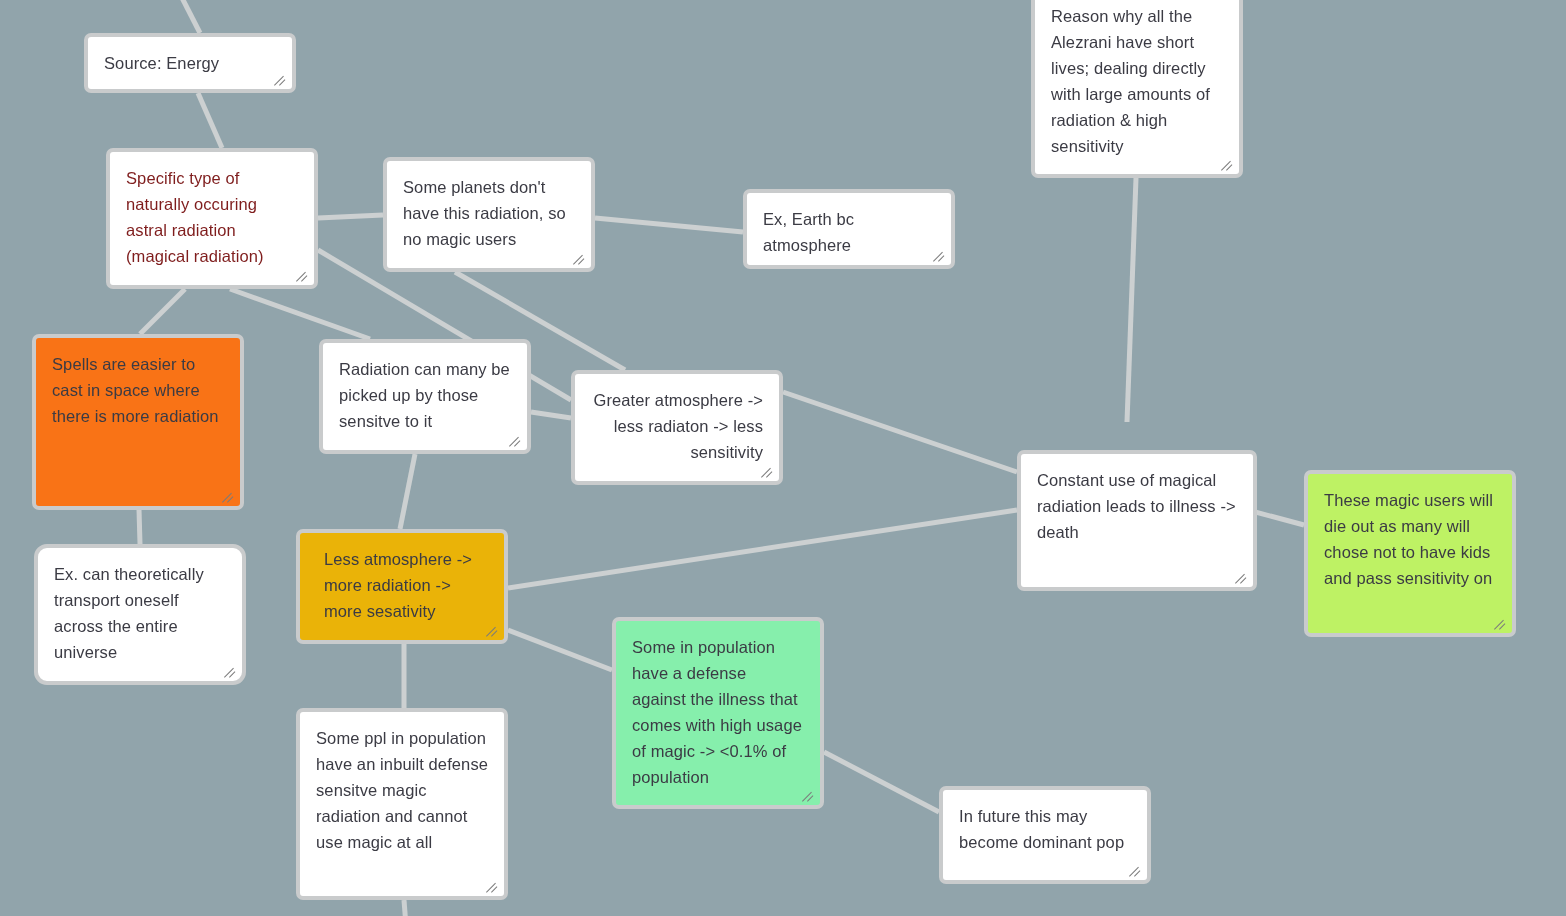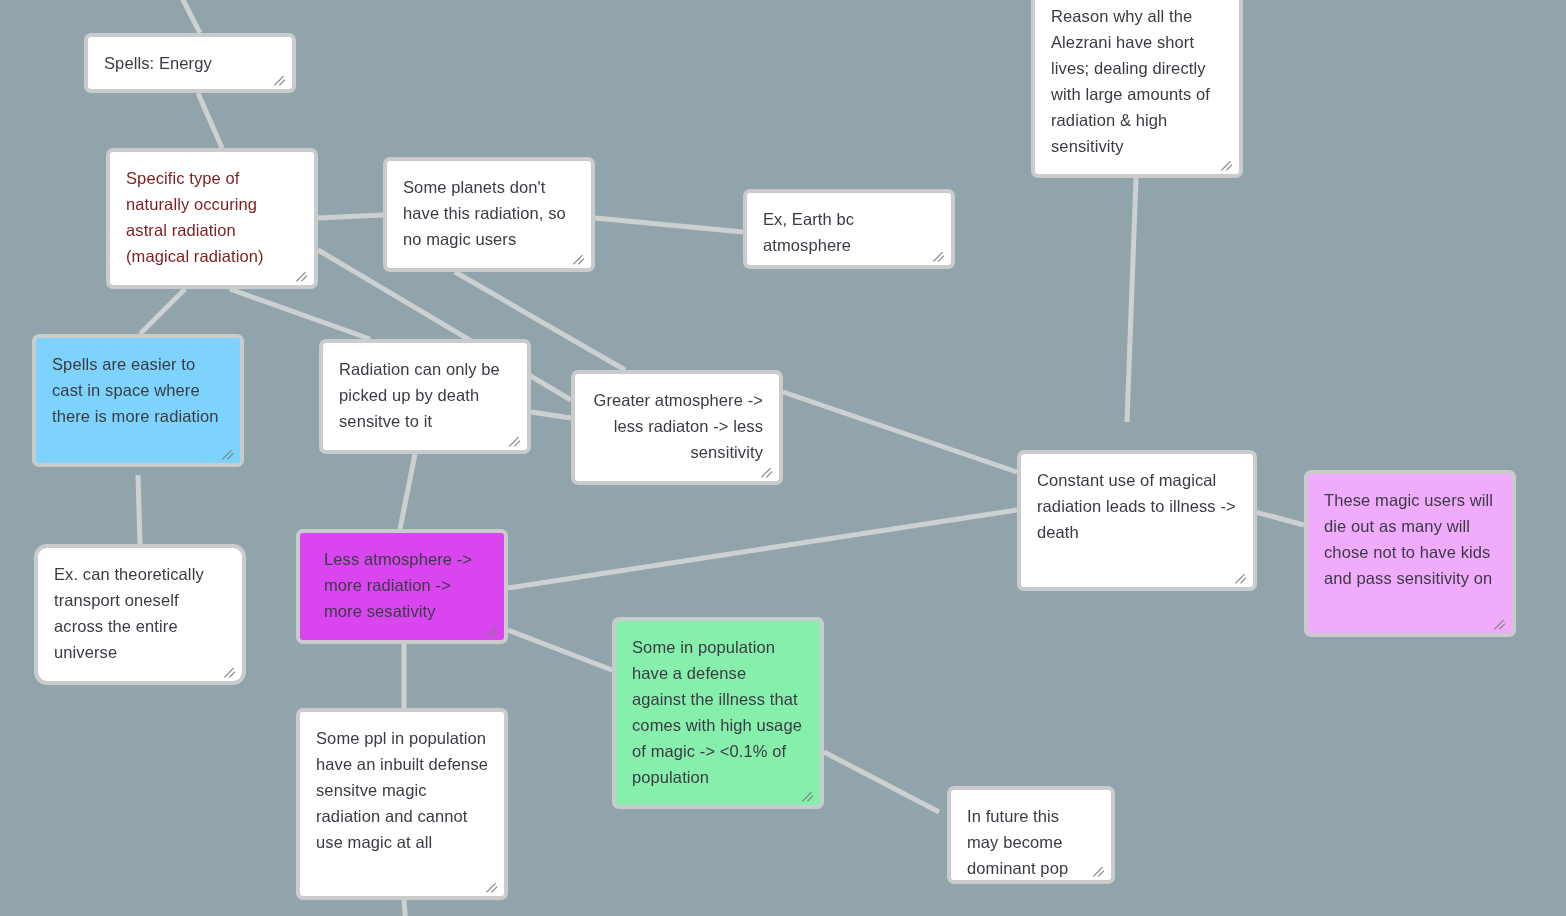--- a/index.html
+++ b/index.html
@@ -79,21 +79,21 @@
       <line x1="783" y1="392" x2="1017" y2="472" stroke="#ccd0d1" stroke-width="5" stroke-linecap="butt"></line>
       <line x1="1136" y1="178" x2="1127" y2="422" stroke="#ccd0d1" stroke-width="5" stroke-linecap="butt"></line>
       <line x1="1229" y1="505" x2="1304" y2="525" stroke="#ccd0d1" stroke-width="5" stroke-linecap="butt"></line>
       <line x1="508" y1="588" x2="1017" y2="510" stroke="#ccd0d1" stroke-width="5" stroke-linecap="butt"></line>
       <line x1="508" y1="630" x2="612" y2="670" stroke="#ccd0d1" stroke-width="5" stroke-linecap="butt"></line>
       <line x1="404" y1="644" x2="404" y2="708" stroke="#ccd0d1" stroke-width="5" stroke-linecap="butt"></line>
       <line x1="824" y1="752" x2="939" y2="812" stroke="#ccd0d1" stroke-width="5" stroke-linecap="butt"></line>
       <line x1="404" y1="900" x2="406" y2="926" stroke="#ccd0d1" stroke-width="5" stroke-linecap="butt"></line>
     </svg>
 <div class="node" style="left: 84px; top: 33px; width: 212px; height: 60px; background: rgb(255, 255, 255); border-color: rgb(201, 203, 204); color: rgb(59, 59, 68);">
-      <span class="txt">Spells: Energy</span>
+      <span class="txt">Source: Energy</span>
       <span class="grip">
         <i class="a"></i>
         <i class="b"></i>
       </span>
     </div>
     <div class="node" style="left: 106px; top: 148px; width: 212px; height: 141px; background: rgb(255, 255, 255); border-color: rgb(201, 203, 204); color: #7f1d1d;">
       <span class="txt">Specific type of naturally occuring astral radiation (magical radiation)</span>
       <span class="grip">
         <i class="a"></i>
         <i class="b"></i>
@@ -113,83 +113,83 @@
         <i class="b"></i>
       </span>
     </div>
     <div class="node" style="left: 1031px; top: -14px; width: 212px; height: 192px; background: rgb(255, 255, 255); border-color: rgb(201, 203, 204); color: rgb(59, 59, 68);">
       <span class="txt">Reason why all the Alezrani have short lives; dealing directly with large amounts of radiation &amp; high sensitivity</span>
       <span class="grip">
         <i class="a"></i>
         <i class="b"></i>
       </span>
     </div>
-    <div class="node" style="left: 32px; top: 334px; width: 212px; height: 133px; background: #7dd3fc; border-color: rgb(201, 203, 204); color: rgb(59, 59, 68);">
+    <div class="node" style="left: 32px; top: 334px; width: 212px; height: 176px; background: #f97316; border-color: rgb(201, 203, 204); color: rgb(59, 59, 68);">
       <span class="txt">Spells are easier to cast in space where there is more radiation</span>
       <span class="grip">
         <i class="a"></i>
         <i class="b"></i>
       </span>
     </div>
     <div class="node" style="left: 34px; top: 544px; width: 212px; height: 141px; background: rgb(255, 255, 255); border-color: rgb(201, 203, 204); color: rgb(59, 59, 68); border-radius: 13px;">
       <span class="txt">Ex. can theoretically transport oneself across the entire universe</span>
       <span class="grip">
         <i class="a"></i>
         <i class="b"></i>
       </span>
     </div>
     <div class="node" style="left: 319px; top: 339px; width: 212px; height: 115px; background: rgb(255, 255, 255); border-color: rgb(201, 203, 204); color: rgb(59, 59, 68);">
-      <span class="txt">Radiation can only be picked up by death sensitve to it</span>
+      <span class="txt">Radiation can many be picked up by those sensitve to it</span>
       <span class="grip">
         <i class="a"></i>
         <i class="b"></i>
       </span>
     </div>
     <div class="node" style="left: 571px; top: 370px; width: 212px; height: 115px; background: rgb(255, 255, 255); border-color: rgb(201, 203, 204); color: rgb(59, 59, 68); text-align: right;">
       <span class="txt">Greater atmosphere -&gt; less radiaton -&gt; less sensitivity</span>
       <span class="grip">
         <i class="a"></i>
         <i class="b"></i>
       </span>
     </div>
     <div class="node" style="left: 1017px; top: 422px; width: 240px; height: 141px; background: rgb(255, 255, 255); border-color: rgb(201, 203, 204); color: rgb(59, 59, 68); margin-top: 28px;">
       <span class="txt">Constant use of magical radiation leads to illness -&gt; death</span>
       <span class="grip">
         <i class="a"></i>
         <i class="b"></i>
       </span>
     </div>
-    <div class="node" style="left: 1304px; top: 470px; width: 212px; height: 167px; background: #f0abfc; border-color: rgb(201, 203, 204); color: rgb(59, 59, 68);">
+    <div class="node" style="left: 1304px; top: 470px; width: 212px; height: 167px; background: #bef264; border-color: rgb(201, 203, 204); color: rgb(59, 59, 68);">
       <span class="txt">These magic users will die out as many will chose not to have kids and pass sensitivity on</span>
       <span class="grip">
         <i class="a"></i>
         <i class="b"></i>
       </span>
     </div>
-    <div class="node" style="left: 296px; top: 529px; width: 212px; height: 115px; background: #d946ef; border-color: rgb(201, 203, 204); color: rgb(59, 59, 68); padding-left: 24px;">
+    <div class="node" style="left: 296px; top: 529px; width: 212px; height: 115px; background: #eab308; border-color: rgb(201, 203, 204); color: rgb(59, 59, 68); padding-left: 24px;">
       <span class="txt">Less atmosphere -&gt; more radiation -&gt; more sesativity</span>
       <span class="grip">
         <i class="a"></i>
         <i class="b"></i>
       </span>
     </div>
     <div class="node" style="left: 612px; top: 617px; width: 212px; height: 192px; background: #86efac; border-color: rgb(201, 203, 204); color: rgb(59, 59, 68);">
       <span class="txt">Some in population have a defense against the illness that comes with high usage of magic -&gt; &lt;0.1% of population</span>
       <span class="grip">
         <i class="a"></i>
         <i class="b"></i>
       </span>
     </div>
     <div class="node" style="left: 296px; top: 708px; width: 212px; height: 192px; background: rgb(255, 255, 255); border-color: rgb(201, 203, 204); color: rgb(59, 59, 68);">
       <span class="txt">Some ppl in population have an inbuilt defense sensitve magic radiation and cannot use magic at all</span>
       <span class="grip">
         <i class="a"></i>
         <i class="b"></i>
       </span>
     </div>
-    <div class="node" style="left: 939px; top: 786px; width: 168px; height: 98px; background: rgb(255, 255, 255); border-color: rgb(201, 203, 204); color: rgb(59, 59, 68); margin-left: 8px;">
+    <div class="node" style="left: 939px; top: 786px; width: 212px; height: 98px; background: rgb(255, 255, 255); border-color: rgb(201, 203, 204); color: rgb(59, 59, 68);">
       <span class="txt">In future this may become dominant pop</span>
       <span class="grip">
         <i class="a"></i>
         <i class="b"></i>
       </span>
     </div>
   </div>
 
 </body></html>

